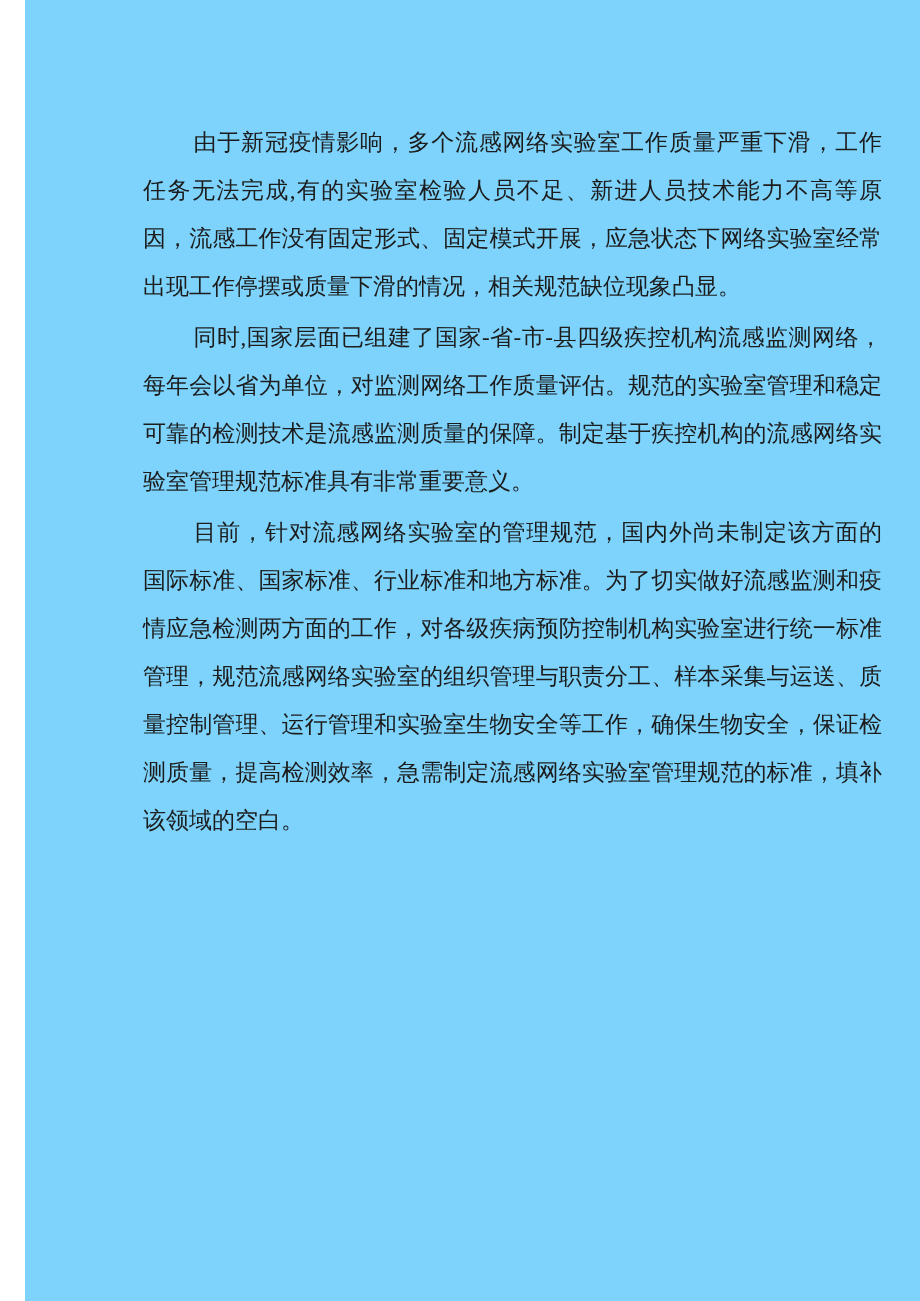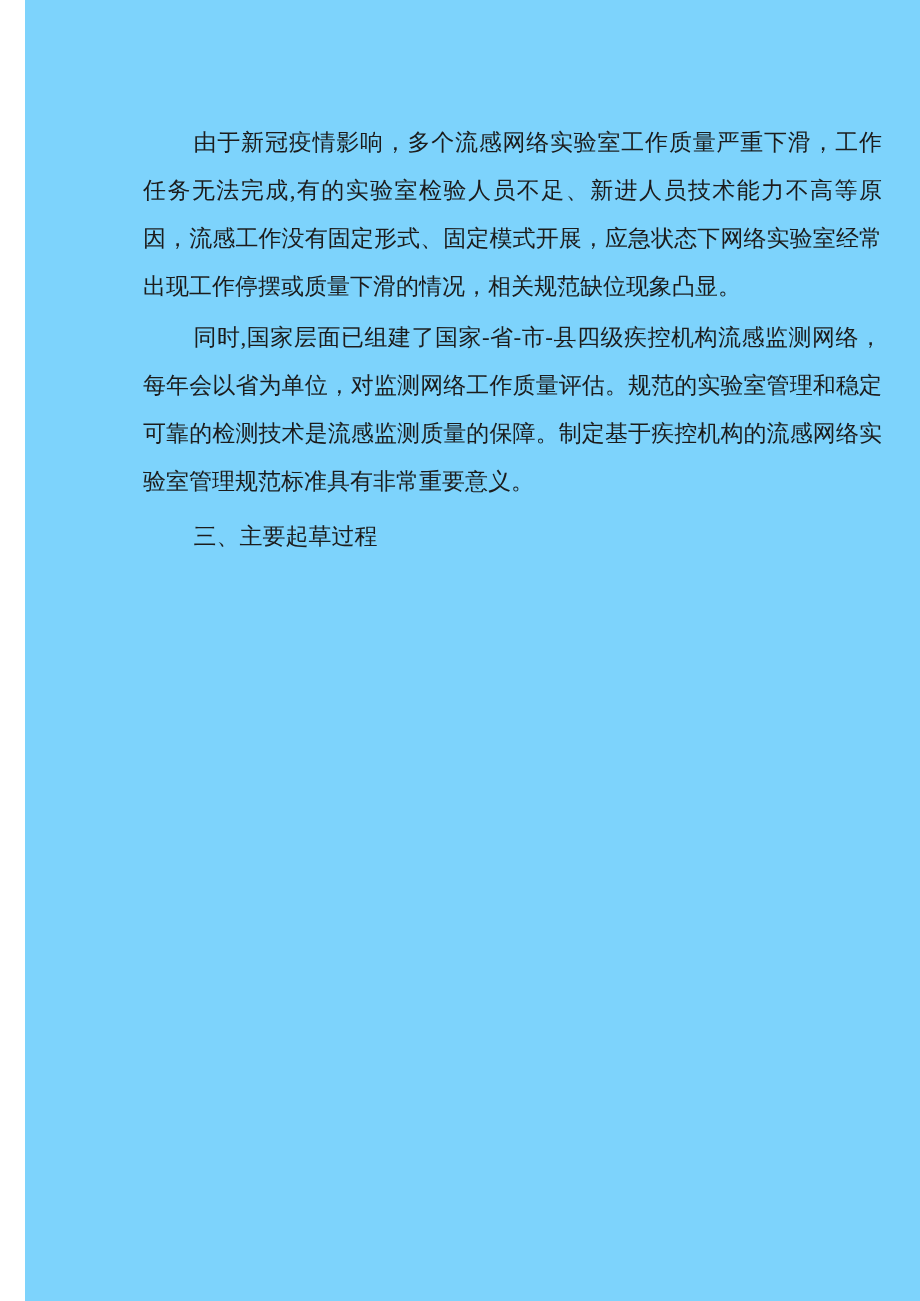--- a/index.html
+++ b/index.html
@@ -61,19 +61,19 @@
 </head>
 <body>
 
 <div class="page">
   <div class="content">
 
     <p class="para">由于新冠疫情影响，多个流感网络实验室工作质量严重下滑，工作任务无法完成,有的实验室检验人员不足、新进人员技术能力不高等原因，流感工作没有固定形式、固定模式开展，应急状态下网络实验室经常出现工作停摆或质量下滑的情况，相关规范缺位现象凸显。</p>
 
     <p class="para">同时,国家层面已组建了国家-省-市-县四级疾控机构流感监测网络，每年会以省为单位，对监测网络工作质量评估。规范的实验室管理和稳定可靠的检测技术是流感监测质量的保障。制定基于疾控机构的流感网络实验室管理规范标准具有非常重要意义。</p>
 
+    <p class="para">目前，针对流感网络实验室的管理规范，国内外尚未制定该方面的国际标准、国家标准、行业标准和地方标准。为了切实做好流感监测和疫情应急检测两方面的工作，对各级疾病预防控制机构实验室进行统一标准管理，规范流感网络实验室的组织管理与职责分工、样本采集与运送、质量控制管理、运行管理和实验室生物安全等工作，确保生物安全，保证检测质量，提高检测效率，急需制定流感网络实验室管理规范的标准，填补该领域的空白。</p>
 
-    <h2 class="heading section">三、主要起草过程</h2>
 
 
 
   </div>
 </div>
 
 </body></html>

